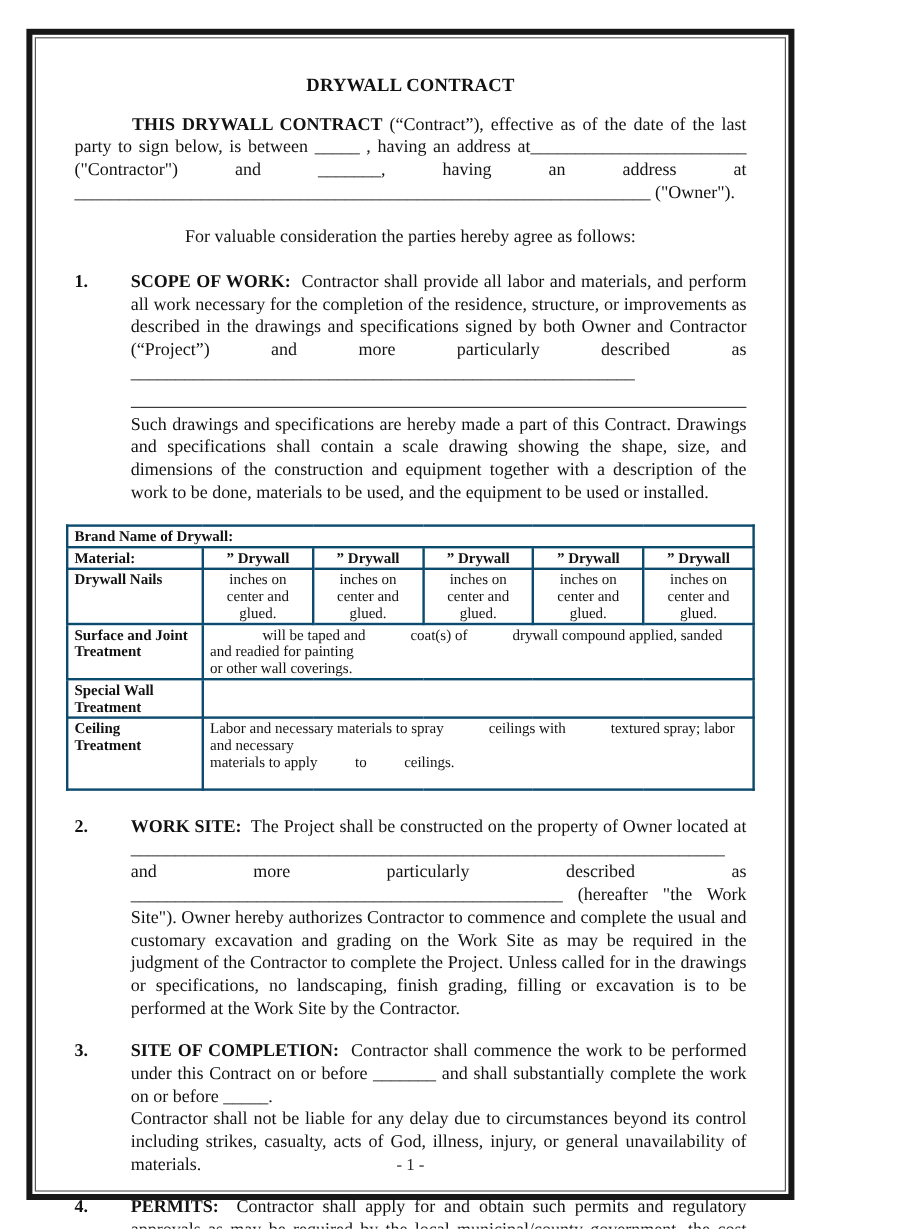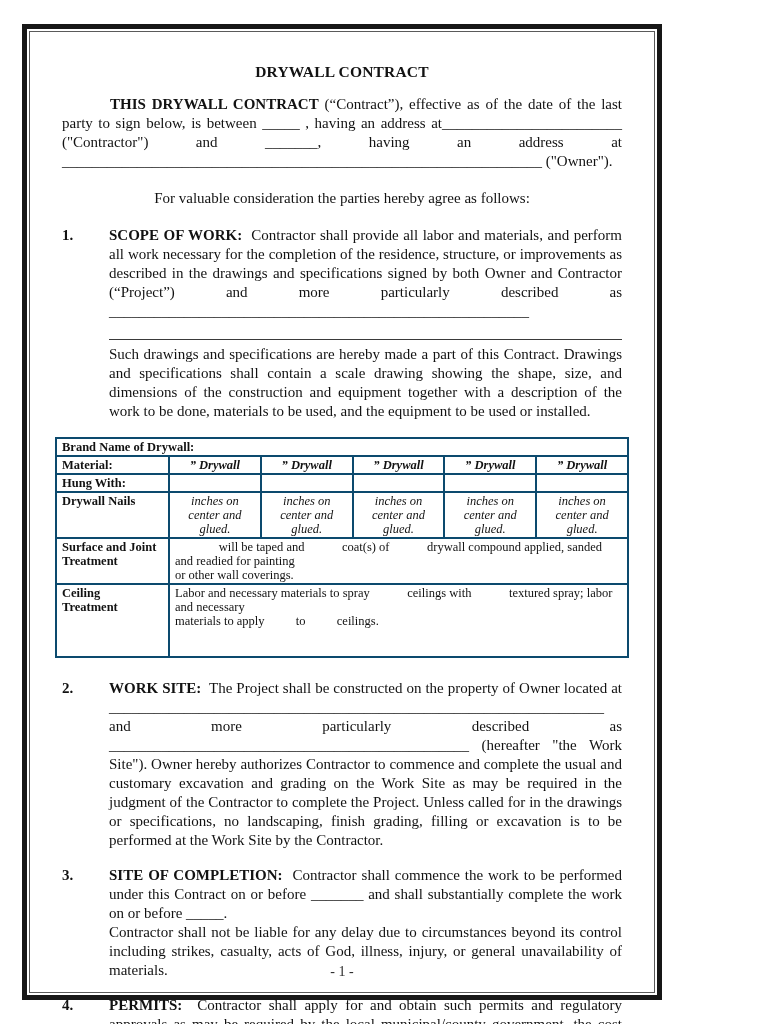--- a/index.html
+++ b/index.html
@@ -40,23 +40,23 @@
     border-collapse: collapse; table-layout: fixed;
     width: calc(100% + 14px); margin: 8px -7px 21px -7px;
     font-size: 12.5px; line-height: 14px;
     border: 2px solid #000;
   }
   .spec-table td {
     border: 2px solid #0c4a6e; padding: 1px 5px; vertical-align: top;
     height: 16px; overflow: hidden;
   }
   .spec-table .lbl { font-weight: bold; }
-  .spec-table .ctr { text-align: center; font-style: italic; }
+  .spec-table .ctr { text-align: center; }
   .spec-table .pre { white-space: pre-line; }
-  .row-ceiling td { padding-bottom: 28px; }
+  .row-ceiling td { padding-bottom: 15px; }
   .page-footer {
     position: absolute; left: 0; right: 0; bottom: 12px;
     text-align: center; font-size: 14px; color: #2a2a2a;
   }
 </style>
 </head>
 <body>
 
 <div class="page">
   <div class="page-inner">
@@ -92,45 +92,42 @@
         </tr>
         <tr>
           <td class="lbl">Material:</td>
           <td class="lbl ctr">” Drywall</td>
           <td class="lbl ctr">” Drywall</td>
           <td class="lbl ctr">” Drywall</td>
           <td class="lbl ctr">” Drywall</td>
           <td class="lbl ctr">” Drywall</td>
         </tr>
         <tr>
-          <td class="lbl">Hung With:</td>
-          <td></td>
-          <td></td>
-          <td></td>
-          <td></td>
-          <td></td>
-        </tr>
-        <tr>
           <td class="lbl">Drywall Nails</td>
           <td class="ctr pre">inches on
 center and glued.</td>
           <td class="ctr pre">inches on
 center and glued.</td>
           <td class="ctr pre">inches on
 center and glued.</td>
           <td class="ctr pre">inches on
 center and glued.</td>
           <td class="ctr pre">inches on
 center and glued.</td>
         </tr>
         <tr>
           <td class="lbl pre">Surface and Joint
 Treatment</td>
           <td colspan="5" class="pre">&nbsp;&nbsp;&nbsp;&nbsp;&nbsp;&nbsp;&nbsp;&nbsp;&nbsp;&nbsp;&nbsp;&nbsp;&nbsp;&nbsp;will be taped and &nbsp;&nbsp;&nbsp;&nbsp;&nbsp;&nbsp;&nbsp;&nbsp;&nbsp;&nbsp; coat(s) of &nbsp;&nbsp;&nbsp;&nbsp;&nbsp;&nbsp;&nbsp;&nbsp;&nbsp;&nbsp; drywall compound applied, sanded and readied for painting
 or other wall coverings.</td>
+        </tr>
+        <tr>
+          <td class="lbl pre">Special Wall
+Treatment</td>
+          <td colspan="5"></td>
         </tr>
         <tr class="row-ceiling">
           <td class="lbl pre">Ceiling
 Treatment</td>
           <td colspan="5" class="pre">Labor and necessary materials to spray &nbsp;&nbsp;&nbsp;&nbsp;&nbsp;&nbsp;&nbsp;&nbsp;&nbsp;&nbsp; ceilings with &nbsp;&nbsp;&nbsp;&nbsp;&nbsp;&nbsp;&nbsp;&nbsp;&nbsp;&nbsp; textured spray; labor and necessary
 materials to apply &nbsp;&nbsp;&nbsp;&nbsp;&nbsp;&nbsp;&nbsp;&nbsp; to &nbsp;&nbsp;&nbsp;&nbsp;&nbsp;&nbsp;&nbsp;&nbsp; ceilings.</td>
         </tr>
       </tbody>
         </table>
 

